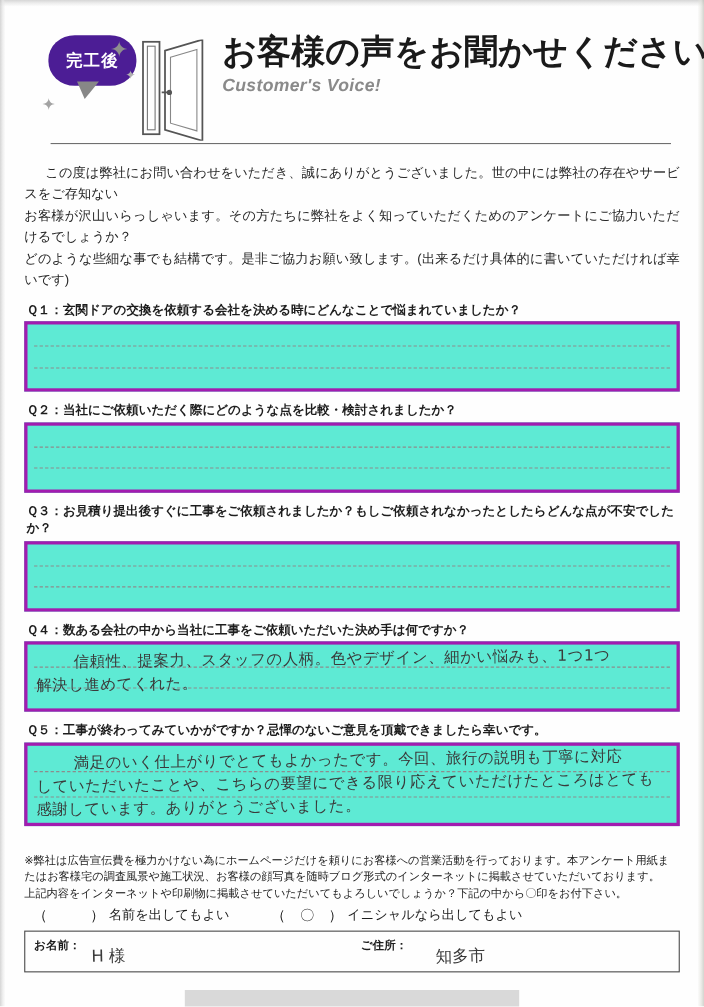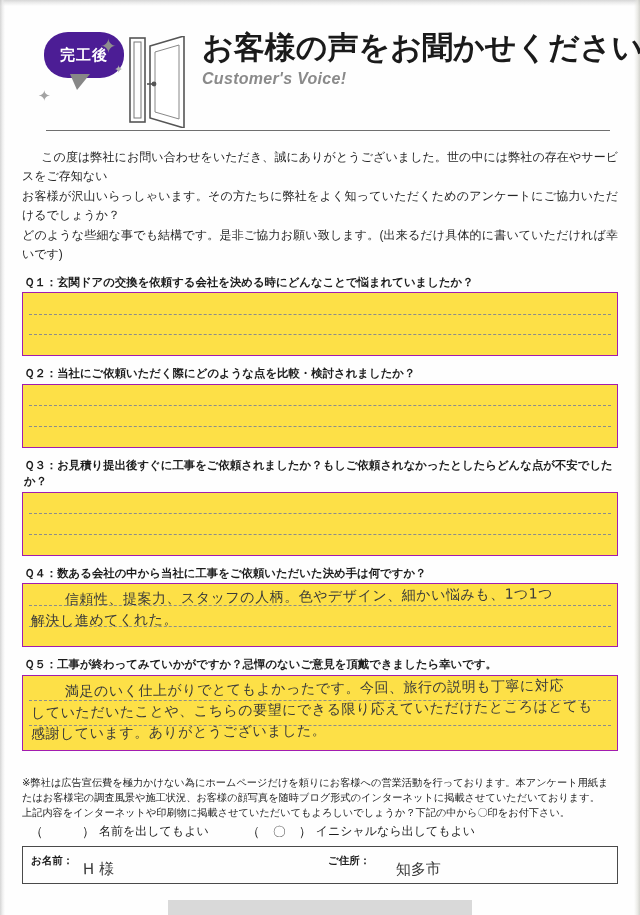--- a/index.html
+++ b/index.html
@@ -146,22 +146,22 @@
   .q-label {
     font-size: 11.4px;
     font-weight: bold;
     color: #1d1d1d;
     line-height: 1.45;
     margin-bottom: 2px;
     padding-left: 2px;
   }
   .answer-box {
     position: relative;
-    border: 1px solid #a21caf;
-    background: #fde047;
+    border: 3px solid #a21caf;
+    background: #5eead4;
     box-sizing: border-box;
   }
   .answer-box .rule {
     position: absolute;
     left: 6px; right: 6px;
     border-top: 1px dashed #8c8c8c;
   }
   .answer-box .rule.r1 { top: 33.3%; }
   .answer-box .rule.r2 { top: 66.6%; }
 

